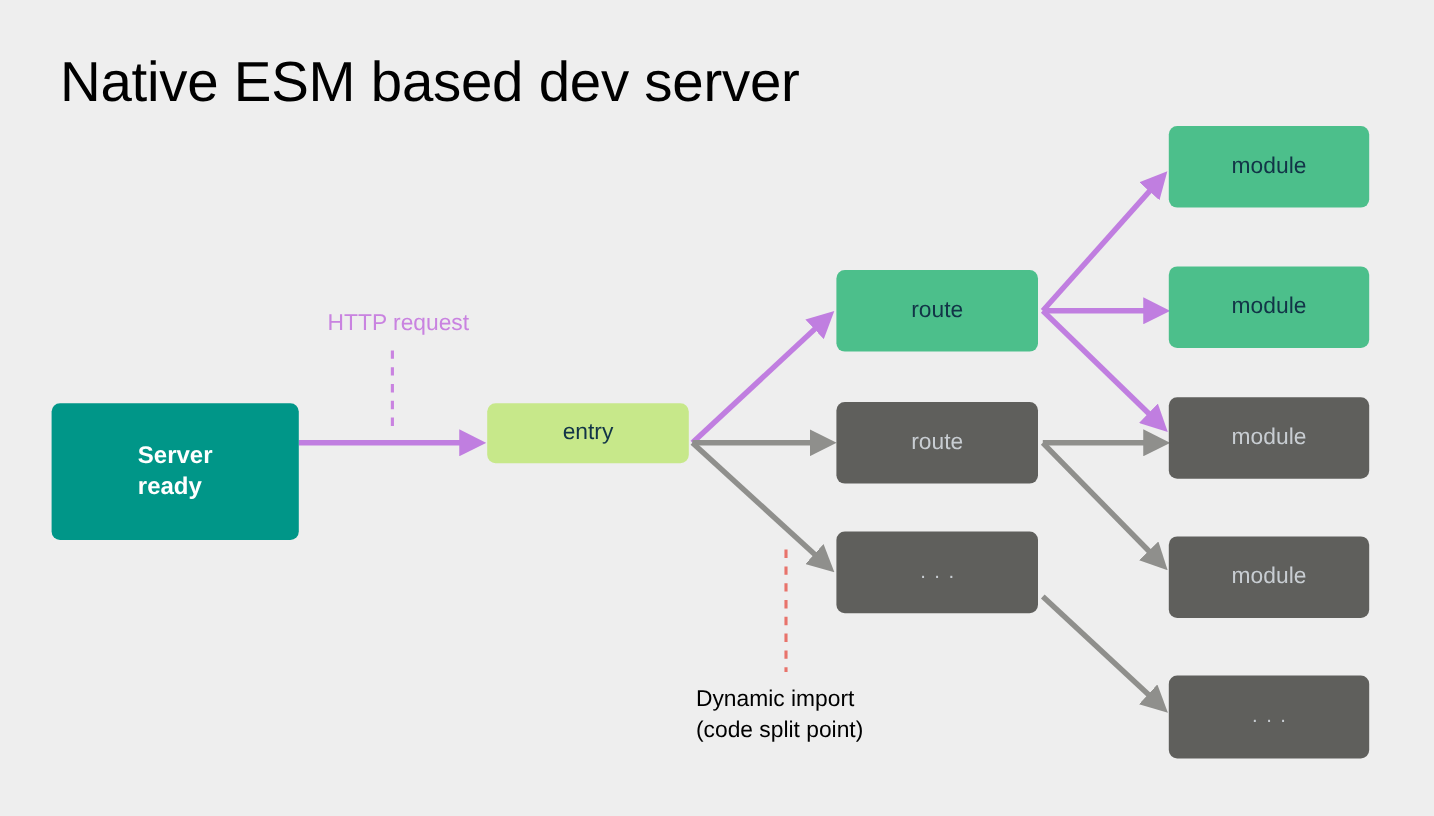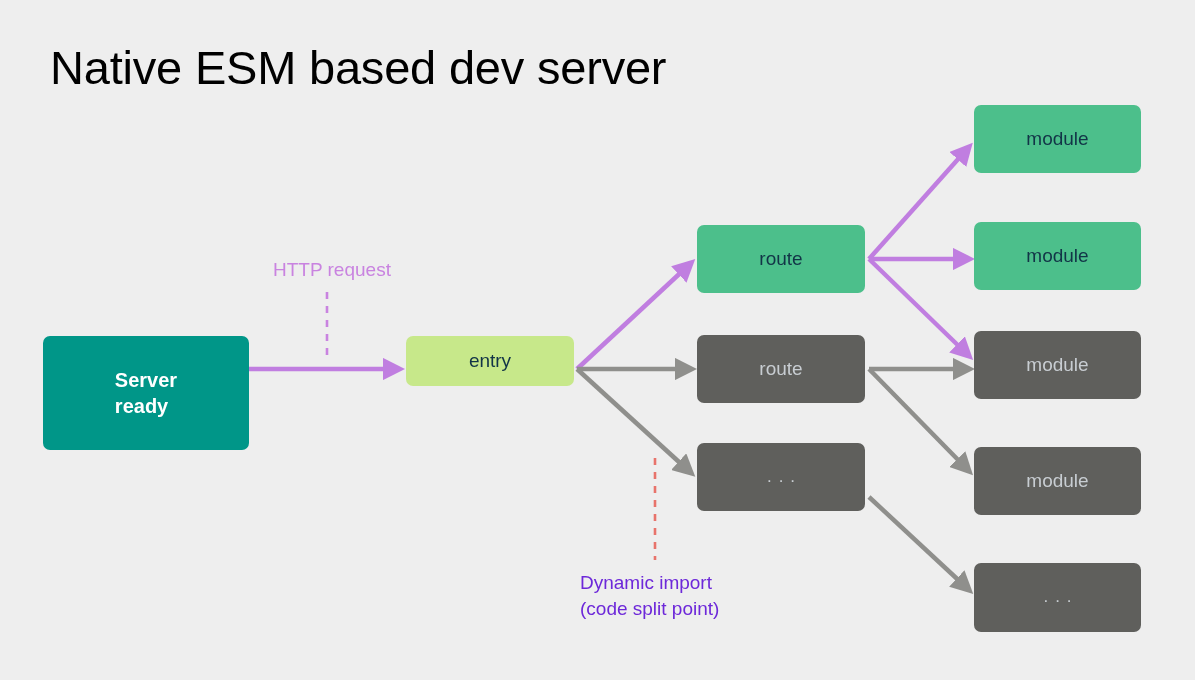--- a/index.html
+++ b/index.html
@@ -81,21 +81,21 @@
 
   
   .annot {
     position: absolute;
     font-size: 19px;
     line-height: 1.35;
     white-space: pre-line;
     user-select: none;
   }
   .annot.purple { color: #c983e0; }
-  .annot.red    { color: #6d28d9; }
+  .annot.red    { color: #000000; }
 </style>
 </head>
 <body>
 
 <div id="slide">
 
   <div id="slide-title">Native ESM based dev server</div>
 
   <svg id="edges" viewBox="0 0 1195 680" xmlns="http://www.w3.org/2000/svg">
     <defs>

